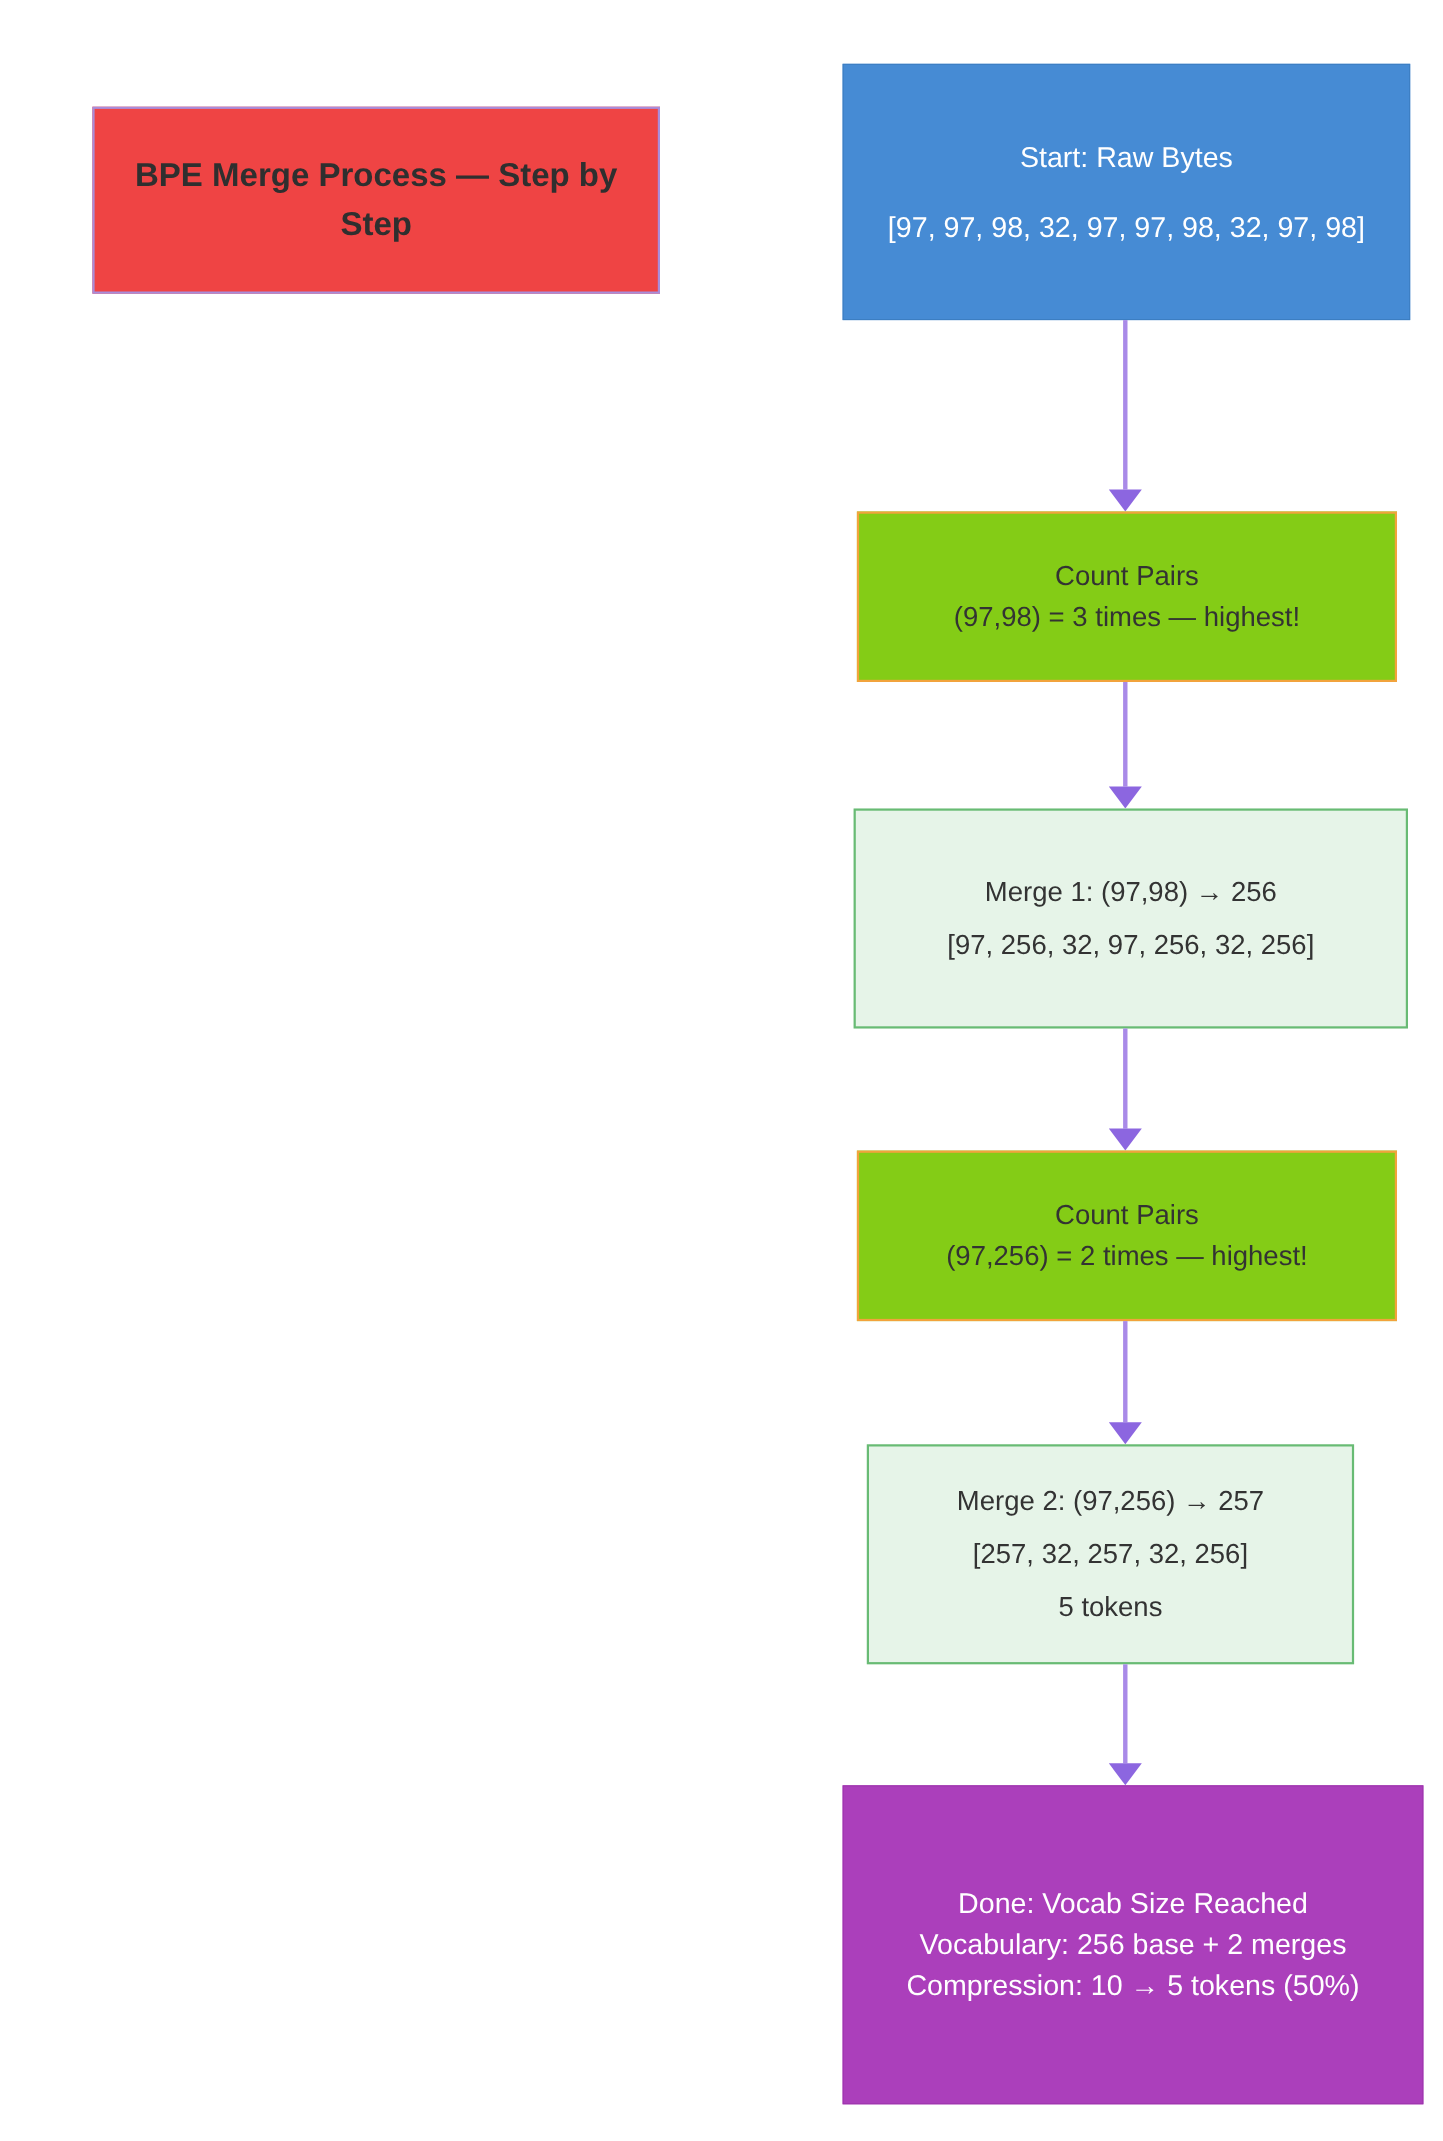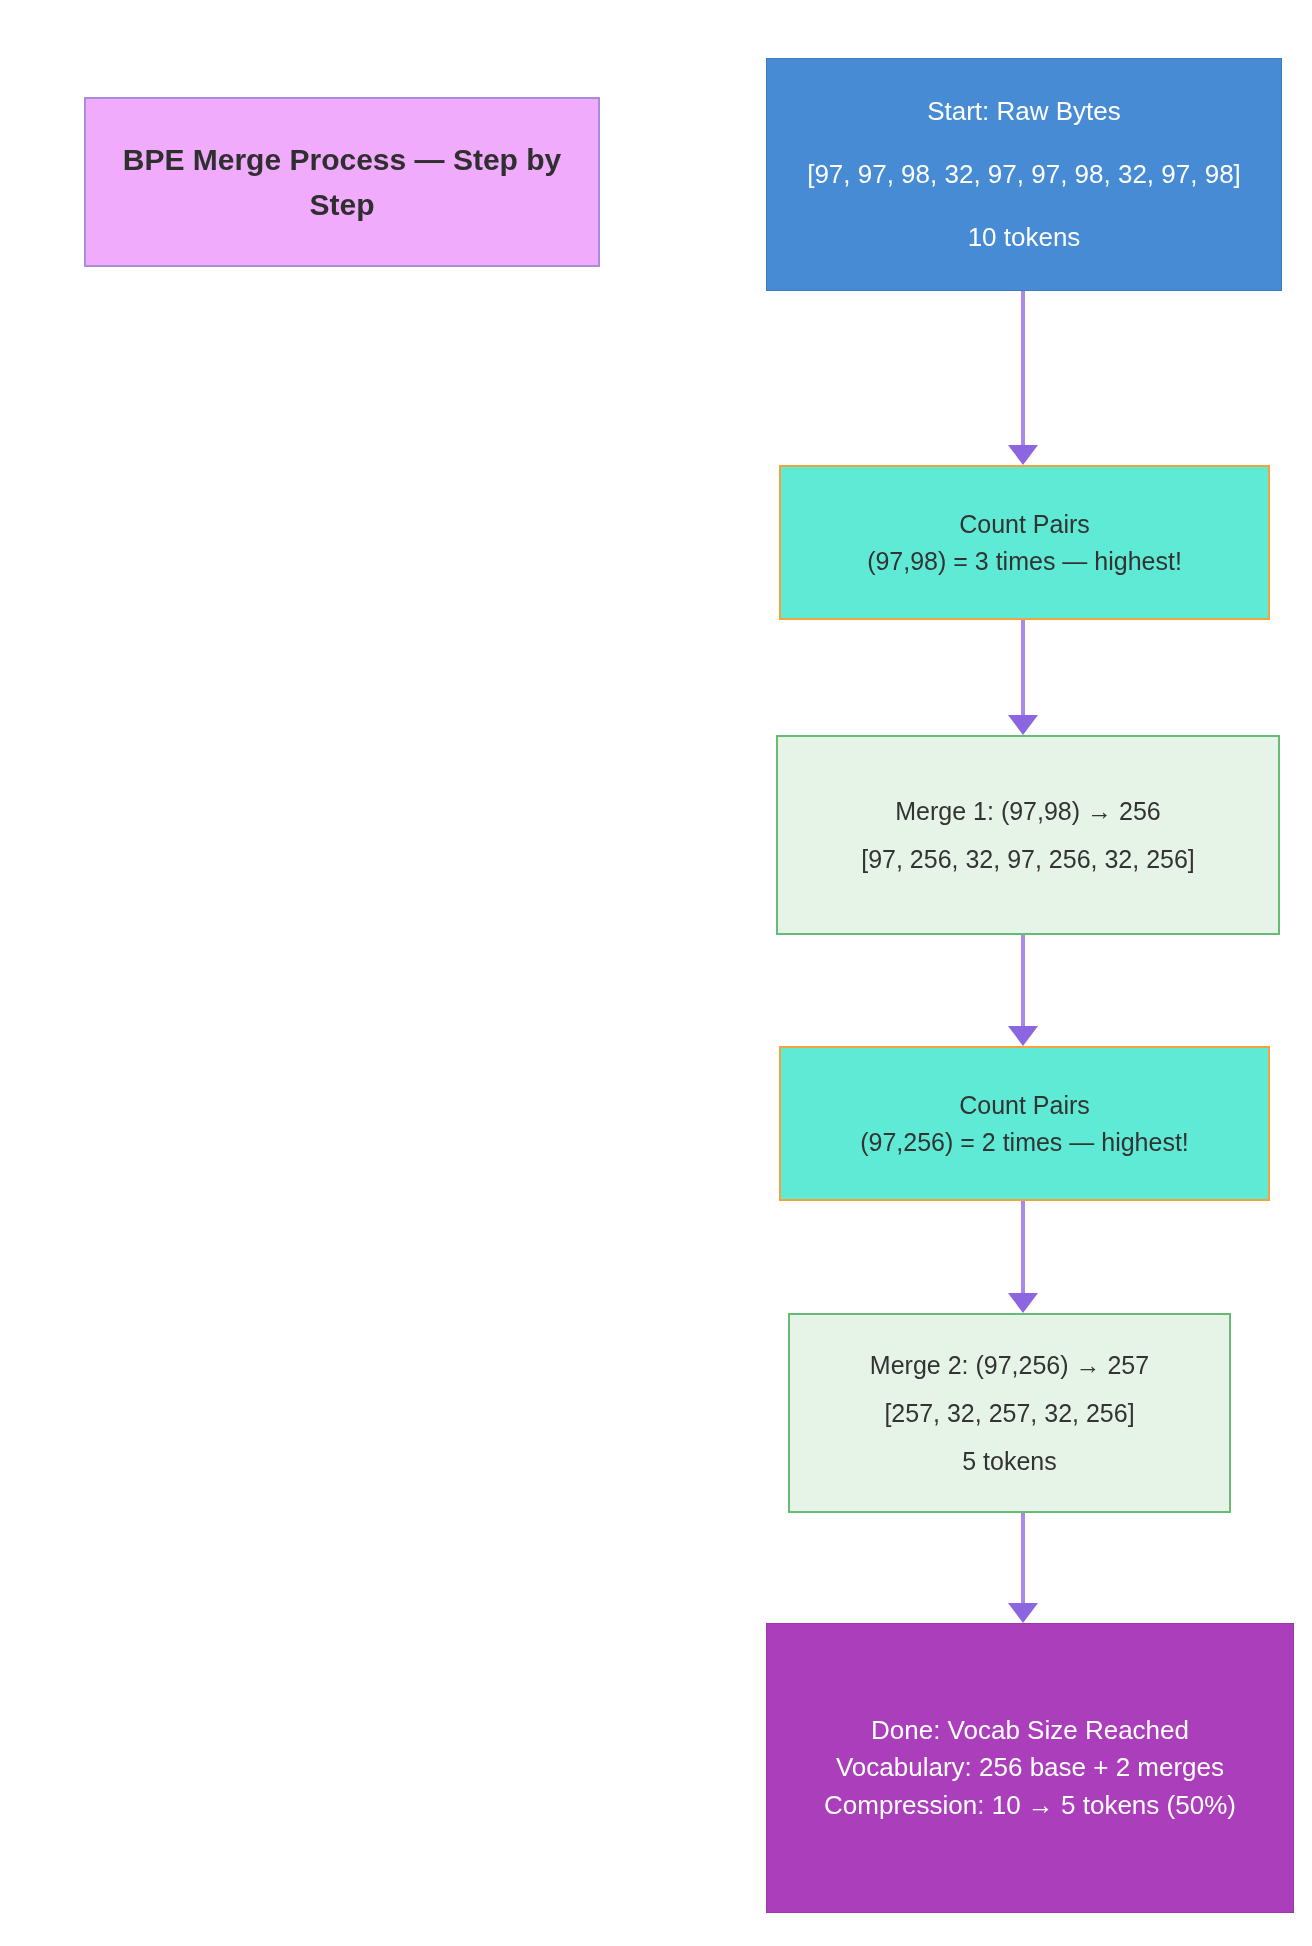--- a/index.html
+++ b/index.html
@@ -23,21 +23,21 @@
   }
 
   
   .title-box {
     position: absolute;
     left: 84px;
     top: 97px;
     width: 516px;
     height: 170px;
     box-sizing: border-box;
-    background: #f0abfc;
+    background: #ef4444;
     border: 2px solid #a88ddb;
     display: flex;
     align-items: center;
     justify-content: center;
     text-align: center;
   }
   .title-text {
     font-size: 30px;
     font-weight: bold;
     color: #2f2f2f;
@@ -68,21 +68,21 @@
     height: 233px;
     background: #468bd4;
     border: 1px solid #3c7ec2;
     color: #ffffff;
     font-size: 26px;
     line-height: 1.42;
     gap: 26px;
   }
 
   .node-count {
-    background: #5eead4;
+    background: #84cc16;
     border: 2px solid #f2a33c;
     color: #333333;
     font-size: 25px;
     line-height: 1.45;
   }
   .node-count-1 {
     left: 779px;
     top: 465px;
     width: 491px;
     height: 155px;
@@ -163,21 +163,20 @@
   <div class="title-box">
     <div class="title-text">
       <span class="line">BPE Merge Process —</span>
       <span class="line">Step by Step</span>
     </div>
   </div>
 
   <div class="node node-start">
     <span class="line">Start: Raw Bytes</span>
     <span class="line">[97, 97, 98, 32, 97, 97, 98, 32, 97, 98]</span>
-    <span class="line">10 tokens</span>
   </div>
 
   <div class="connector conn-1"></div>
   <div class="arrowhead ah-1"></div>
 
   <div class="node node-count node-count-1">
     <span class="line">Count Pairs</span>
     <span class="line">(97,98) = 3 times — highest!</span>
   </div>
 

